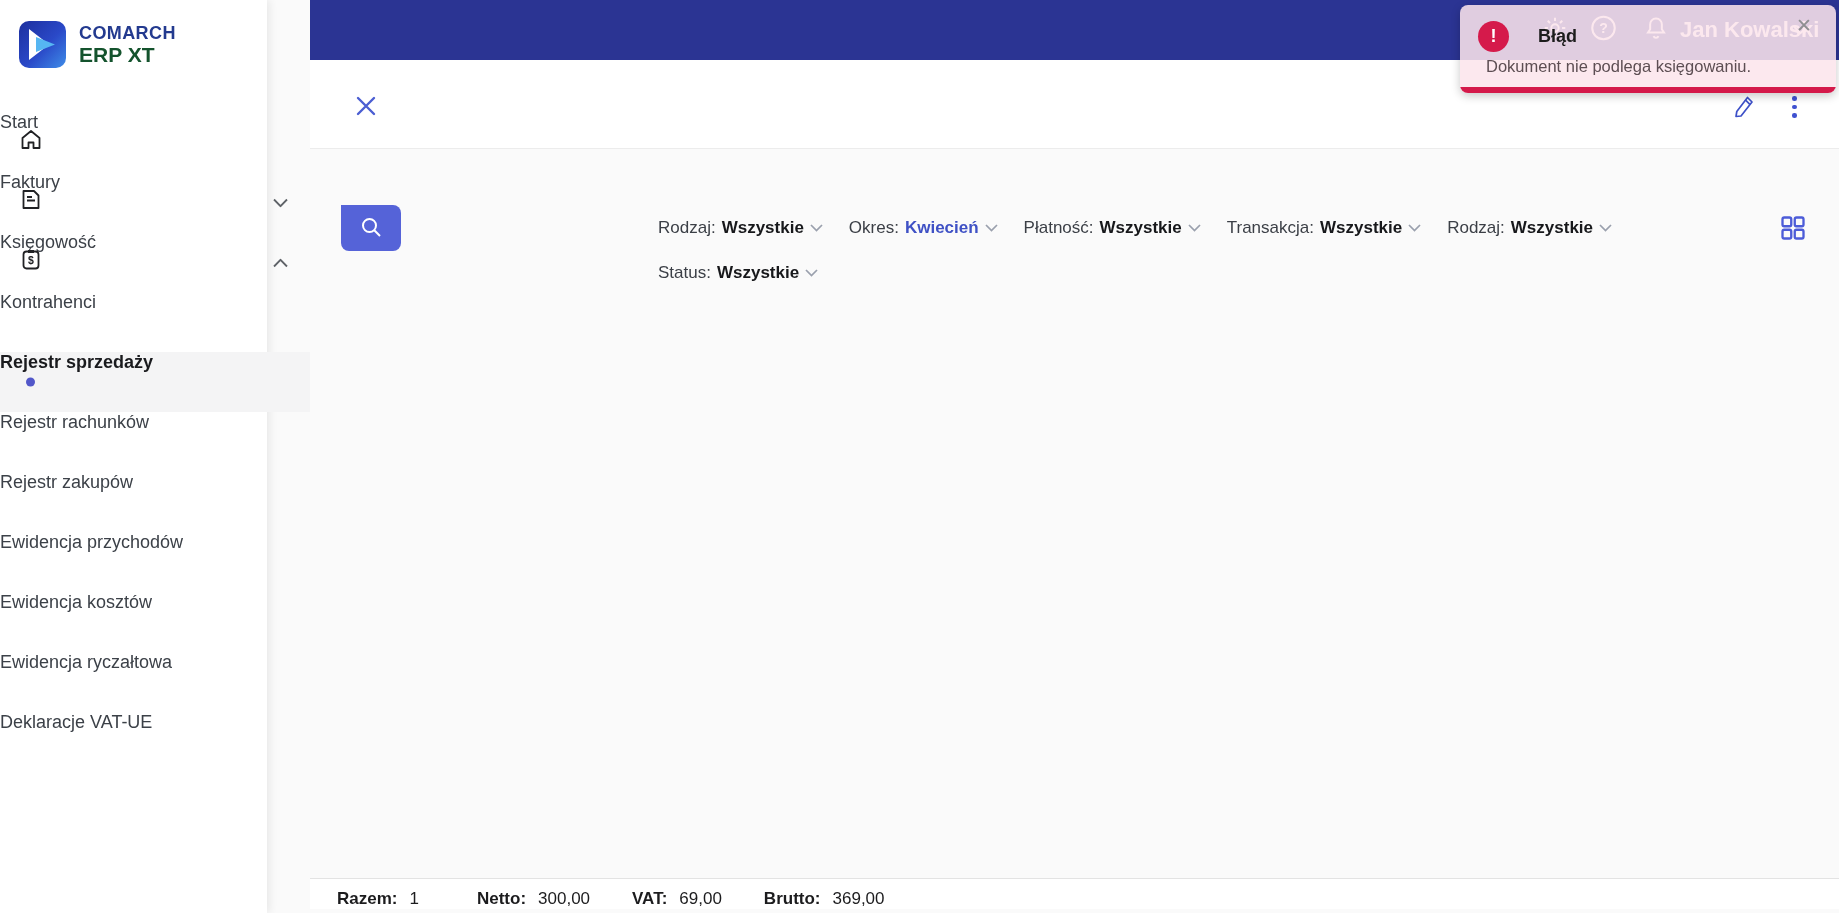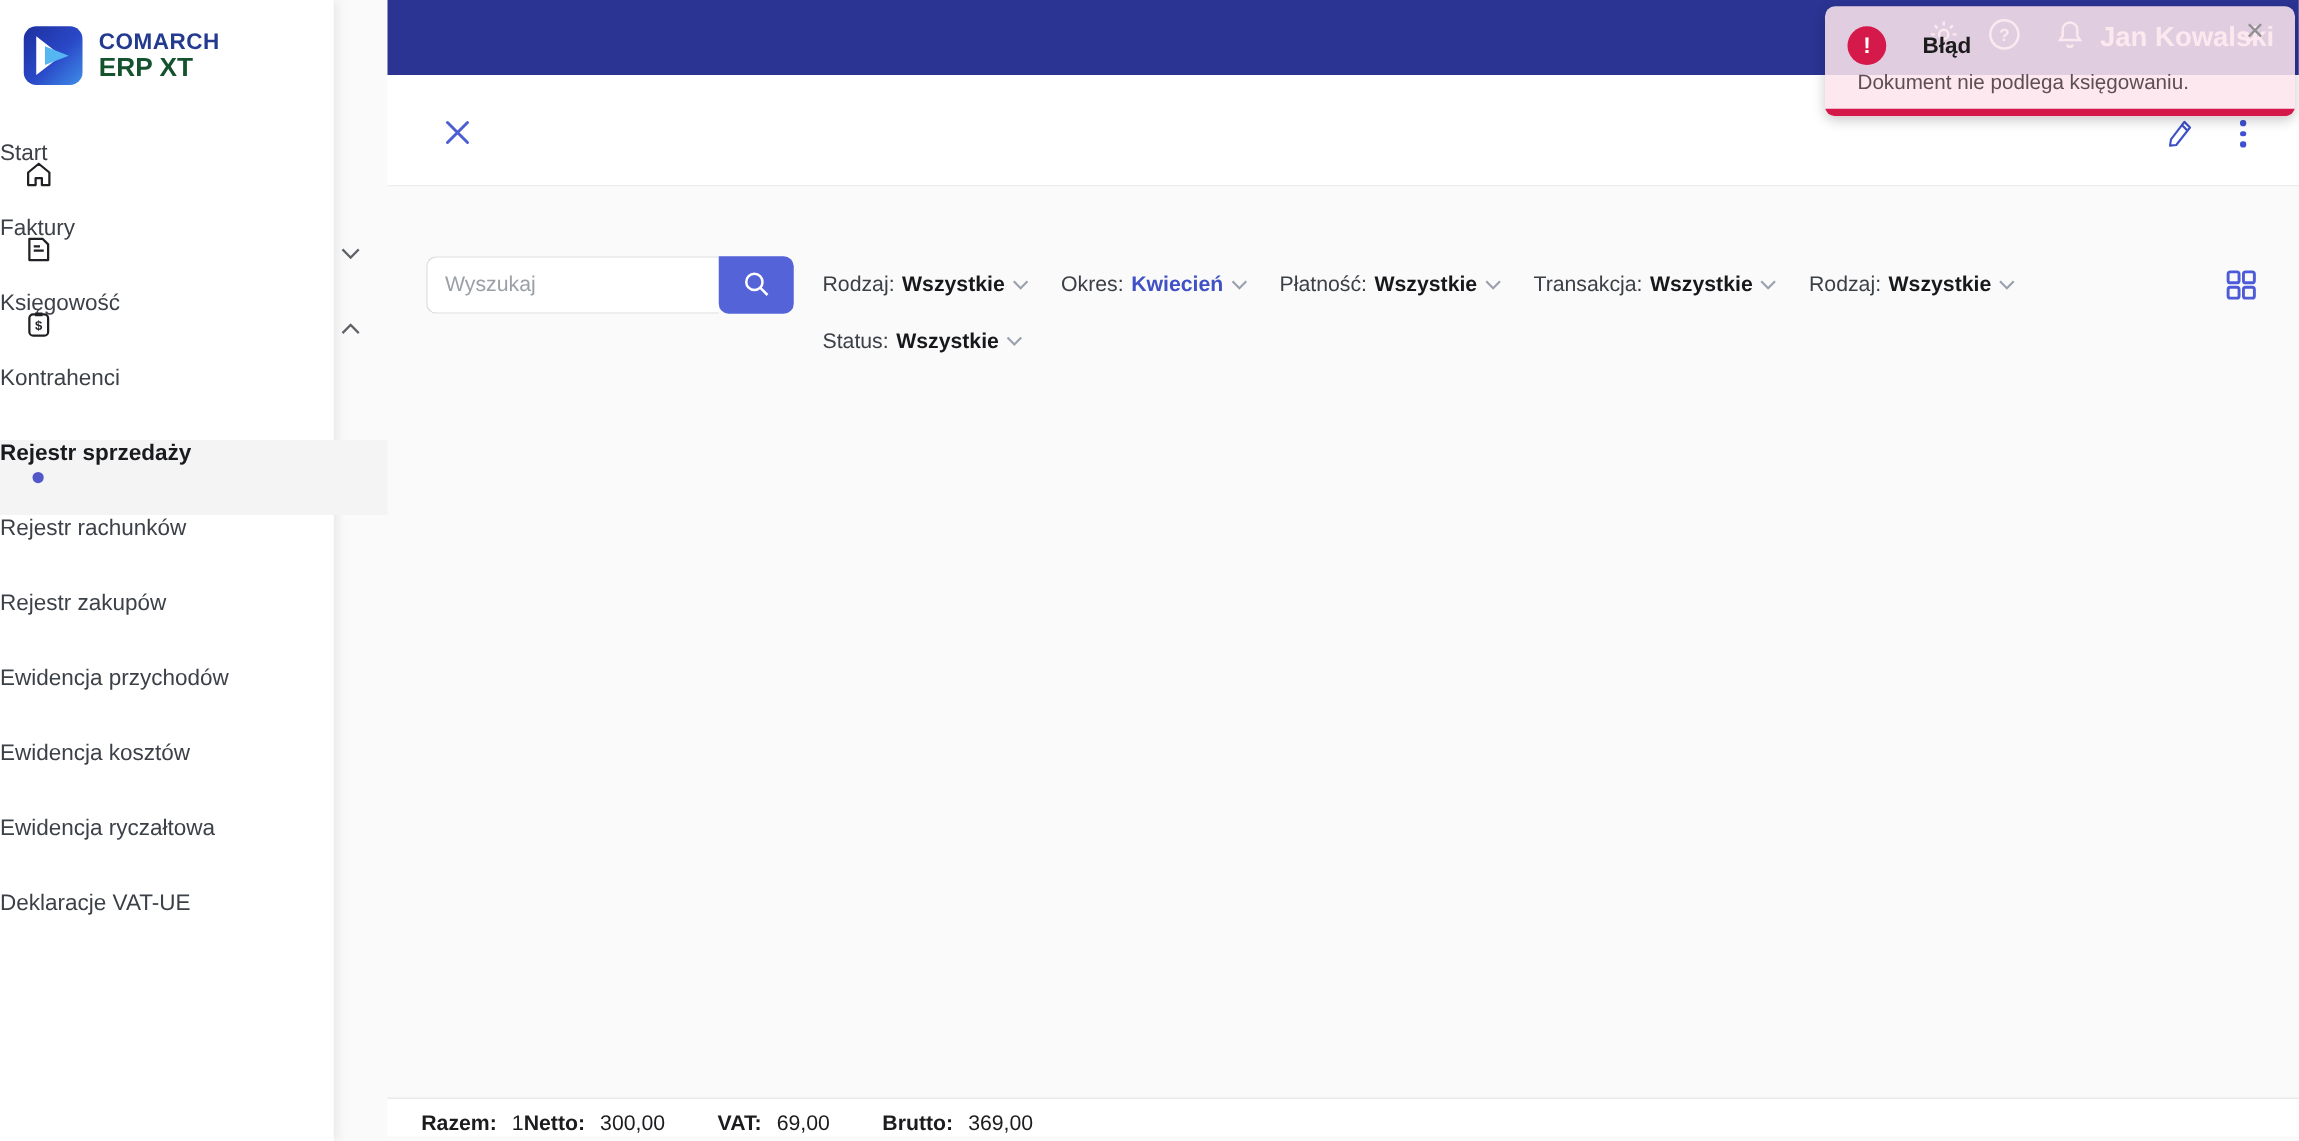--- a/index.html
+++ b/index.html
@@ -71,21 +71,21 @@
   .cbx.checked { background:#4456cc; display:flex; align-items:center; justify-content:center; }
   .sdot { position:absolute; top:50%; transform:translateY(-50%); width:24px; height:24px; border-radius:50%; }
   .lock { position:absolute; top:50%; transform:translateY(-50%); }
 
   
   .summary { position:absolute; left:310px; bottom:4px; right:0; height:31px; background:#ffffff;
     border-top:1px solid #e3e3e3; display:flex; align-items:flex-end; padding-left:27px;
     font-size:17px; color:#1c1c1e; z-index:10; }
   .summary b { font-weight:700; }
   .summary .val { margin-left:12px; }
-  .sp1 { } .sp2 { margin-left:42px; }
+  .sp1 { margin-left:58px; } .sp2 { margin-left:42px; }
 
   
   .toast { position:absolute; left:1460px; top:5px; width:376px; height:88px; border-radius:8px;
     background:rgba(251,229,235,0.87); box-shadow:0 3px 10px rgba(0,0,0,.22); z-index:50; overflow:hidden; }
   .toast-bar { position:absolute; left:0; right:0; bottom:0; height:6px; background:#d4194a; }
   .toast-icon { position:absolute; left:18px; top:16px; width:31px; height:31px; border-radius:50%;
     background:#d51a4b; color:#ffffff; font-weight:700; font-size:18px;
     display:flex; align-items:center; justify-content:center; }
   .toast-title { position:absolute; left:78px; top:21px; font-size:18px; font-weight:700; color:#1c1c1c; }
   .toast-msg { position:absolute; left:26px; top:52px; font-size:16.5px; color:#5d4e53; }
@@ -143,21 +143,20 @@
 </span>
 <span class="kebab">
     <i></i>
     <i></i>
     <i></i>
   </span>
 
 <div class="content"></div>
 
 <div class="search-wrap">
-  <input class="search-input" type="text" placeholder="Wyszukaj" style="">
   <button class="search-btn">
     <span>
       <svg width="24" height="24" viewBox="0 0 24 24" fill="none" stroke="#fff" stroke-width="2">
         <circle cx="10.5" cy="10.5" r="6.5"></circle>
           <path d="M15.3 15.3 L21 21"></path>
       </svg>
     </span>
   </button>
 </div>
 

